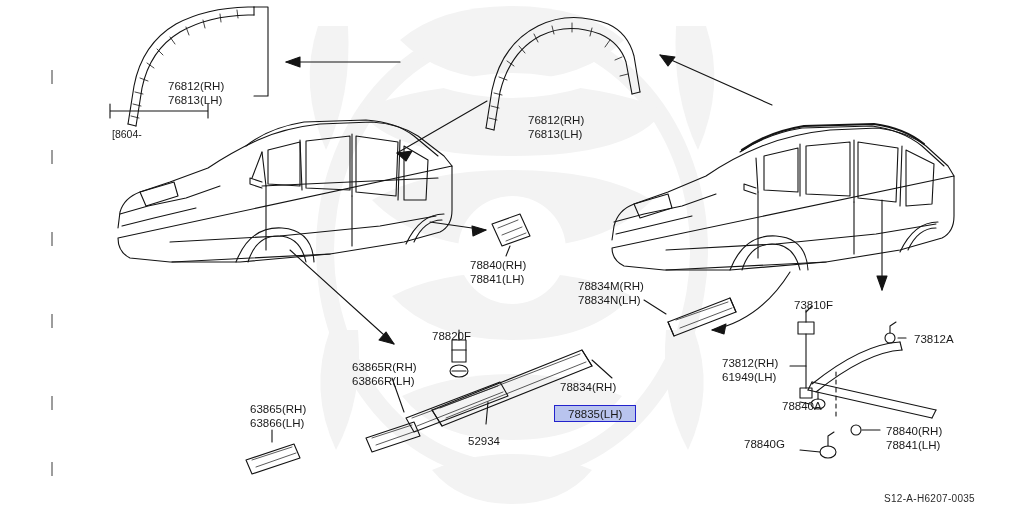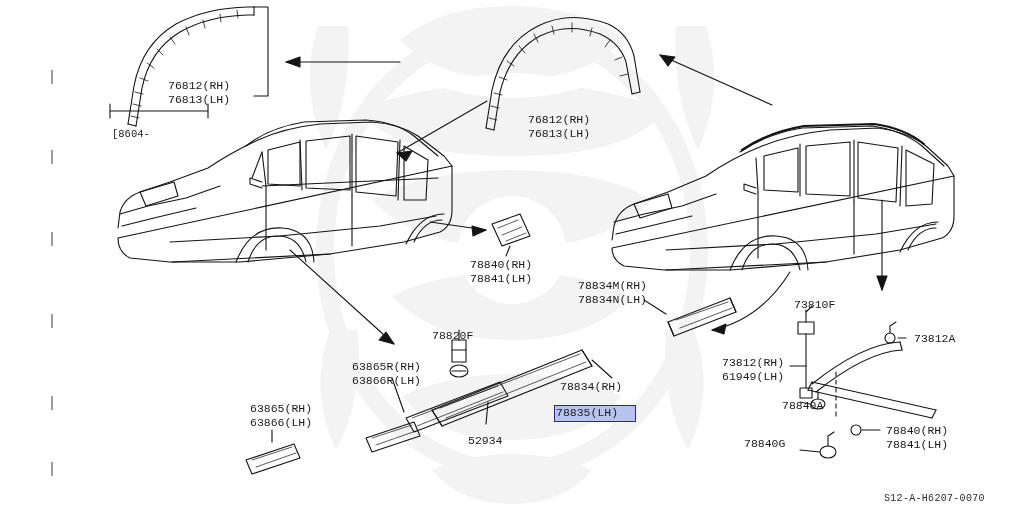--- a/index.html
+++ b/index.html
@@ -17,21 +17,21 @@
   }
   #stage svg.art {
     position: absolute;
     left: 0;
     top: 0;
     width: 1024px;
     height: 519px;
   }
   .lbl {
     position: absolute;
-    font-family: Liberation Mono, monospace;
+    font-family: Liberation Sans, sans-serif;
     font-size: 11.5px;
     line-height: 14px;
     color: #1a1a1a;
     white-space: pre;
     letter-spacing: 0px;
   }
   .lbl.small {
     font-size: 10.5px;
     line-height: 13px;
   }
@@ -356,28 +356,28 @@
   <div class="lbl" style="left:578px; top:279px;">78834M(RH)
 78834N(LH)</div>
   <div class="lbl" style="left:432px; top:329px;">78820F</div>
   <div class="lbl" style="left:352px; top:360px;">63865R(RH)
 63866R(LH)</div>
   <div class="lbl" style="left:250px; top:402px;">63865(RH)
 63866(LH)</div>
   <div class="lbl" style="left:468px; top:434px;">52934</div>
   <div class="lbl" style="left:560px; top:380px;">78834(RH)</div>
 
-  <div class="highlight" style="left:554px; top:405px; width:82px; height:17px; display:flex; align-items:flex-start; padding-left:1px;">
+  <div class="highlight" style="left:554px; top:405px; width:82px; height:17px; display:flex; align-items:center; padding-left:13px;">
     <span class="lbl">78835(LH)</span>
   </div>
 
   <div class="lbl" style="left:794px; top:298px;">73810F</div>
   <div class="lbl" style="left:914px; top:332px;">73812A</div>
   <div class="lbl" style="left:722px; top:356px;">73812(RH)
 61949(LH)</div>
   <div class="lbl" style="left:766px; top:399px;margin-left:16px;">78840A</div>
   <div class="lbl" style="left:744px; top:437px;">78840G</div>
   <div class="lbl" style="left:886px; top:424px;">78840(RH)
 78841(LH)</div>
 
-  <div class="lbl code" style="left:884px; top:492px;">S12-A-H6207-0070</div>
+  <div class="lbl code" style="left:884px; top:492px;">S12-A-H6207-0035</div>
 
 </div>
 
 </body></html>

